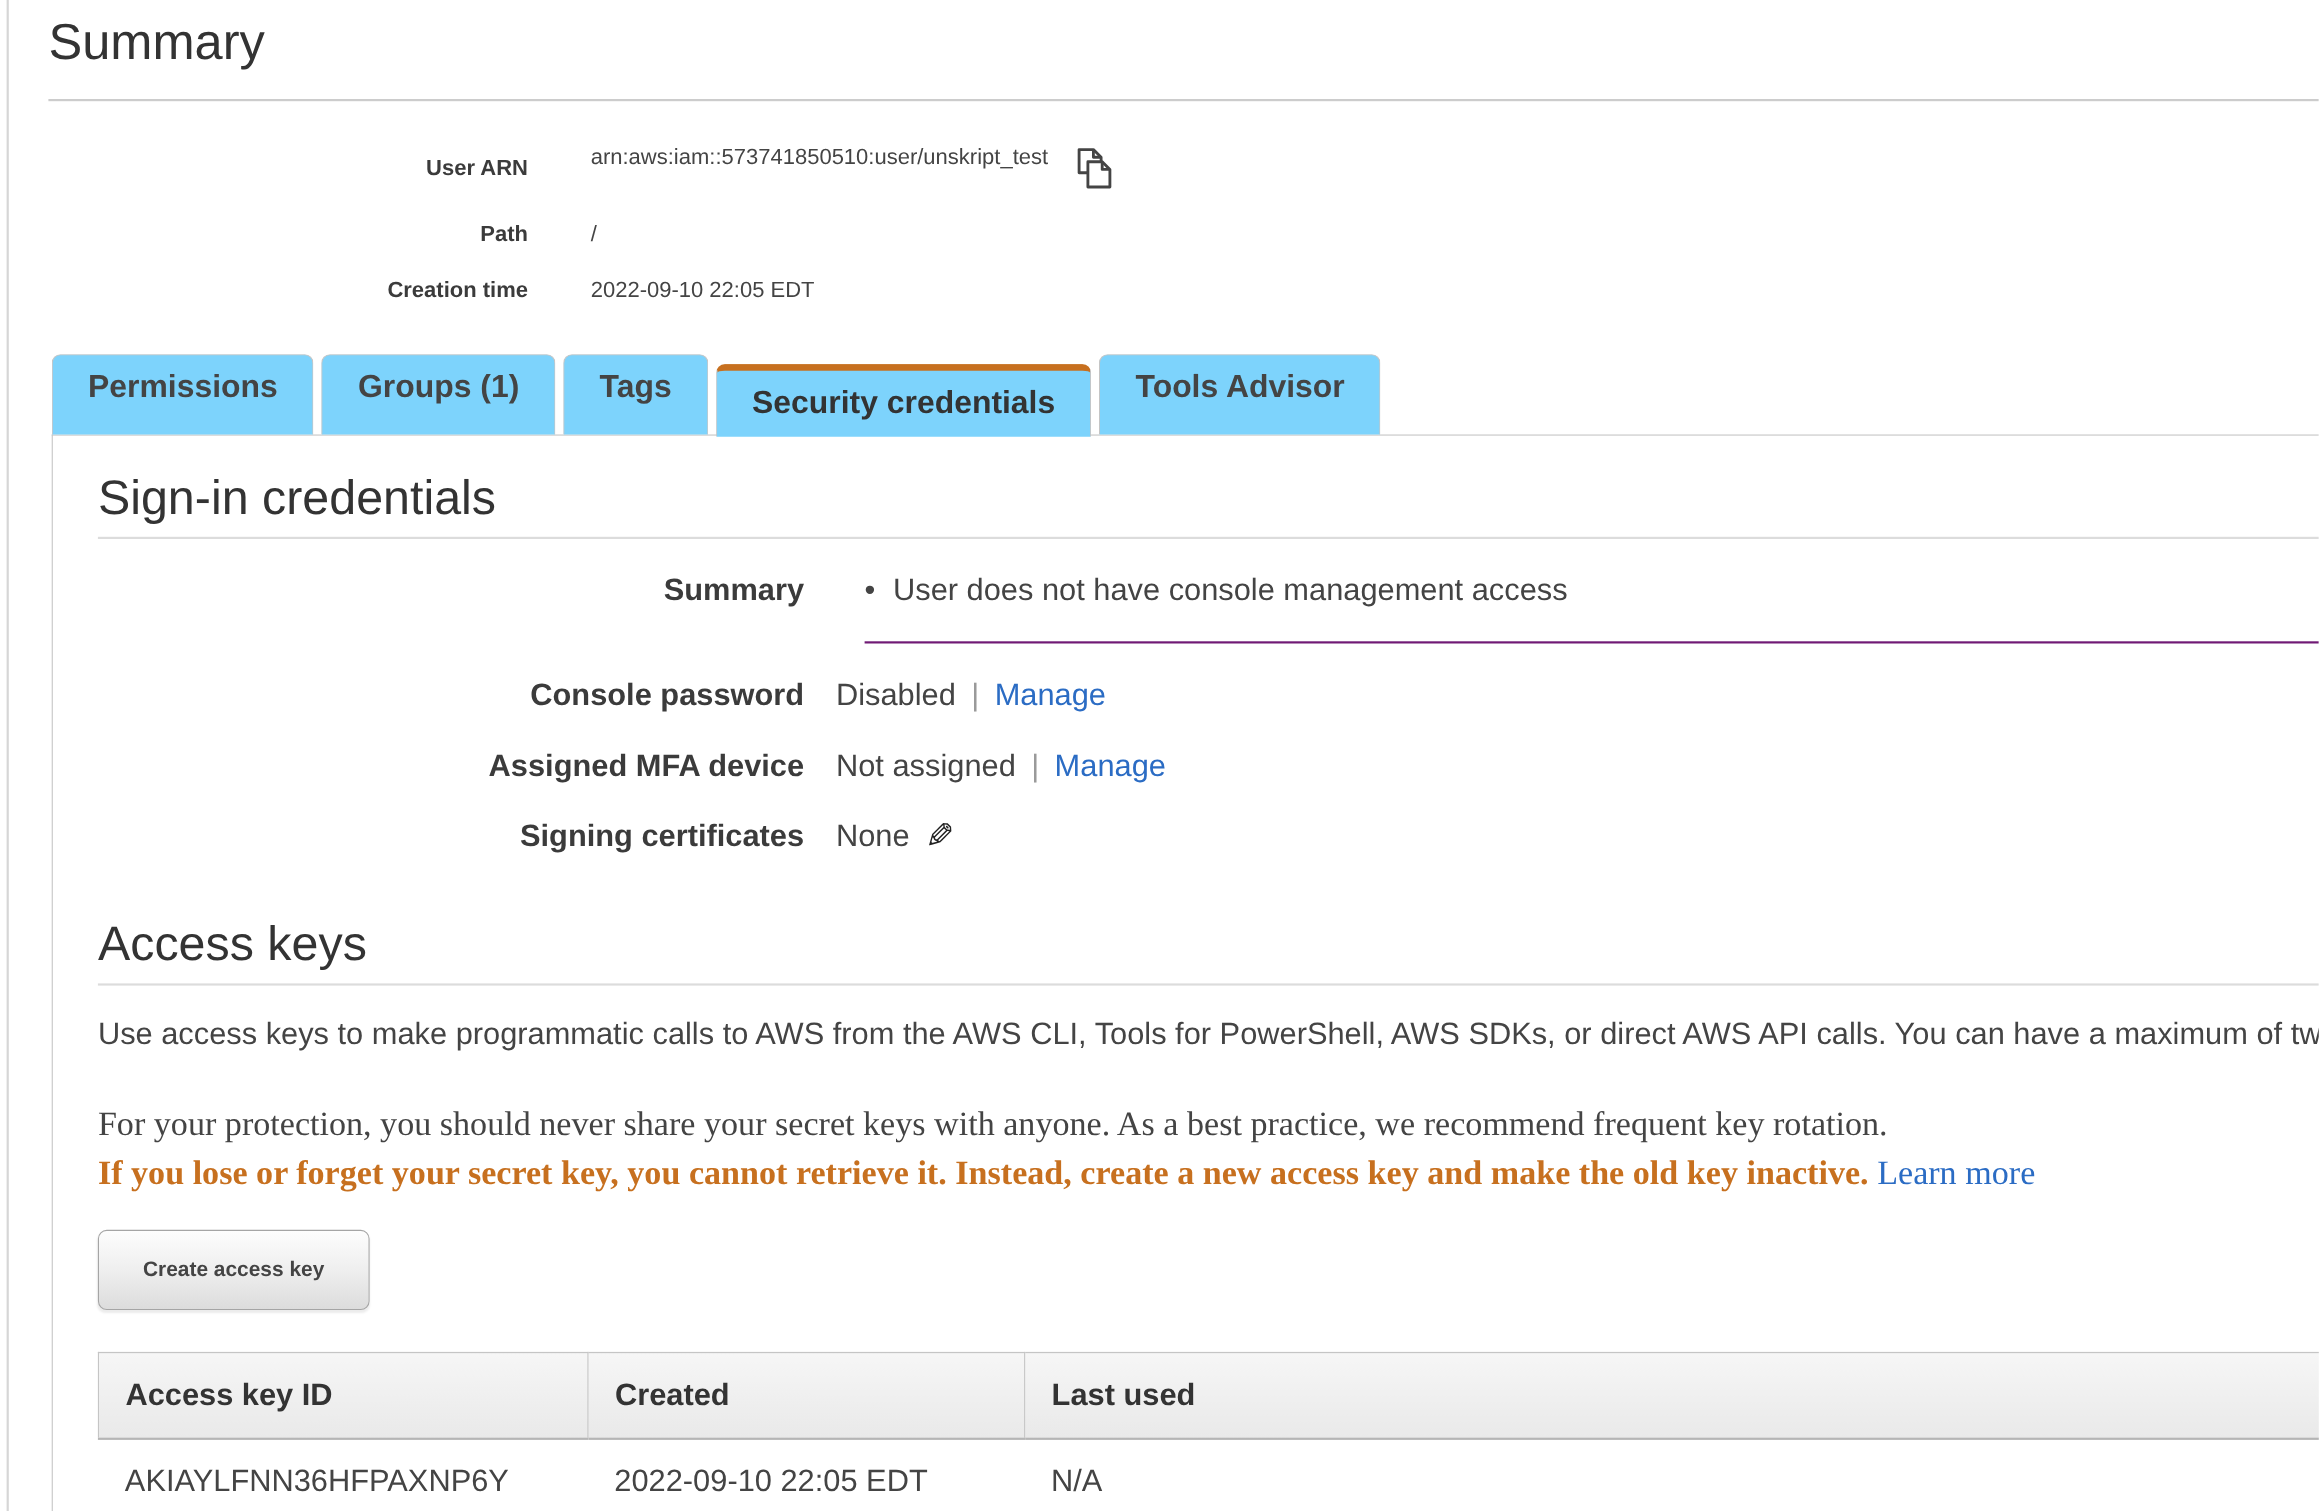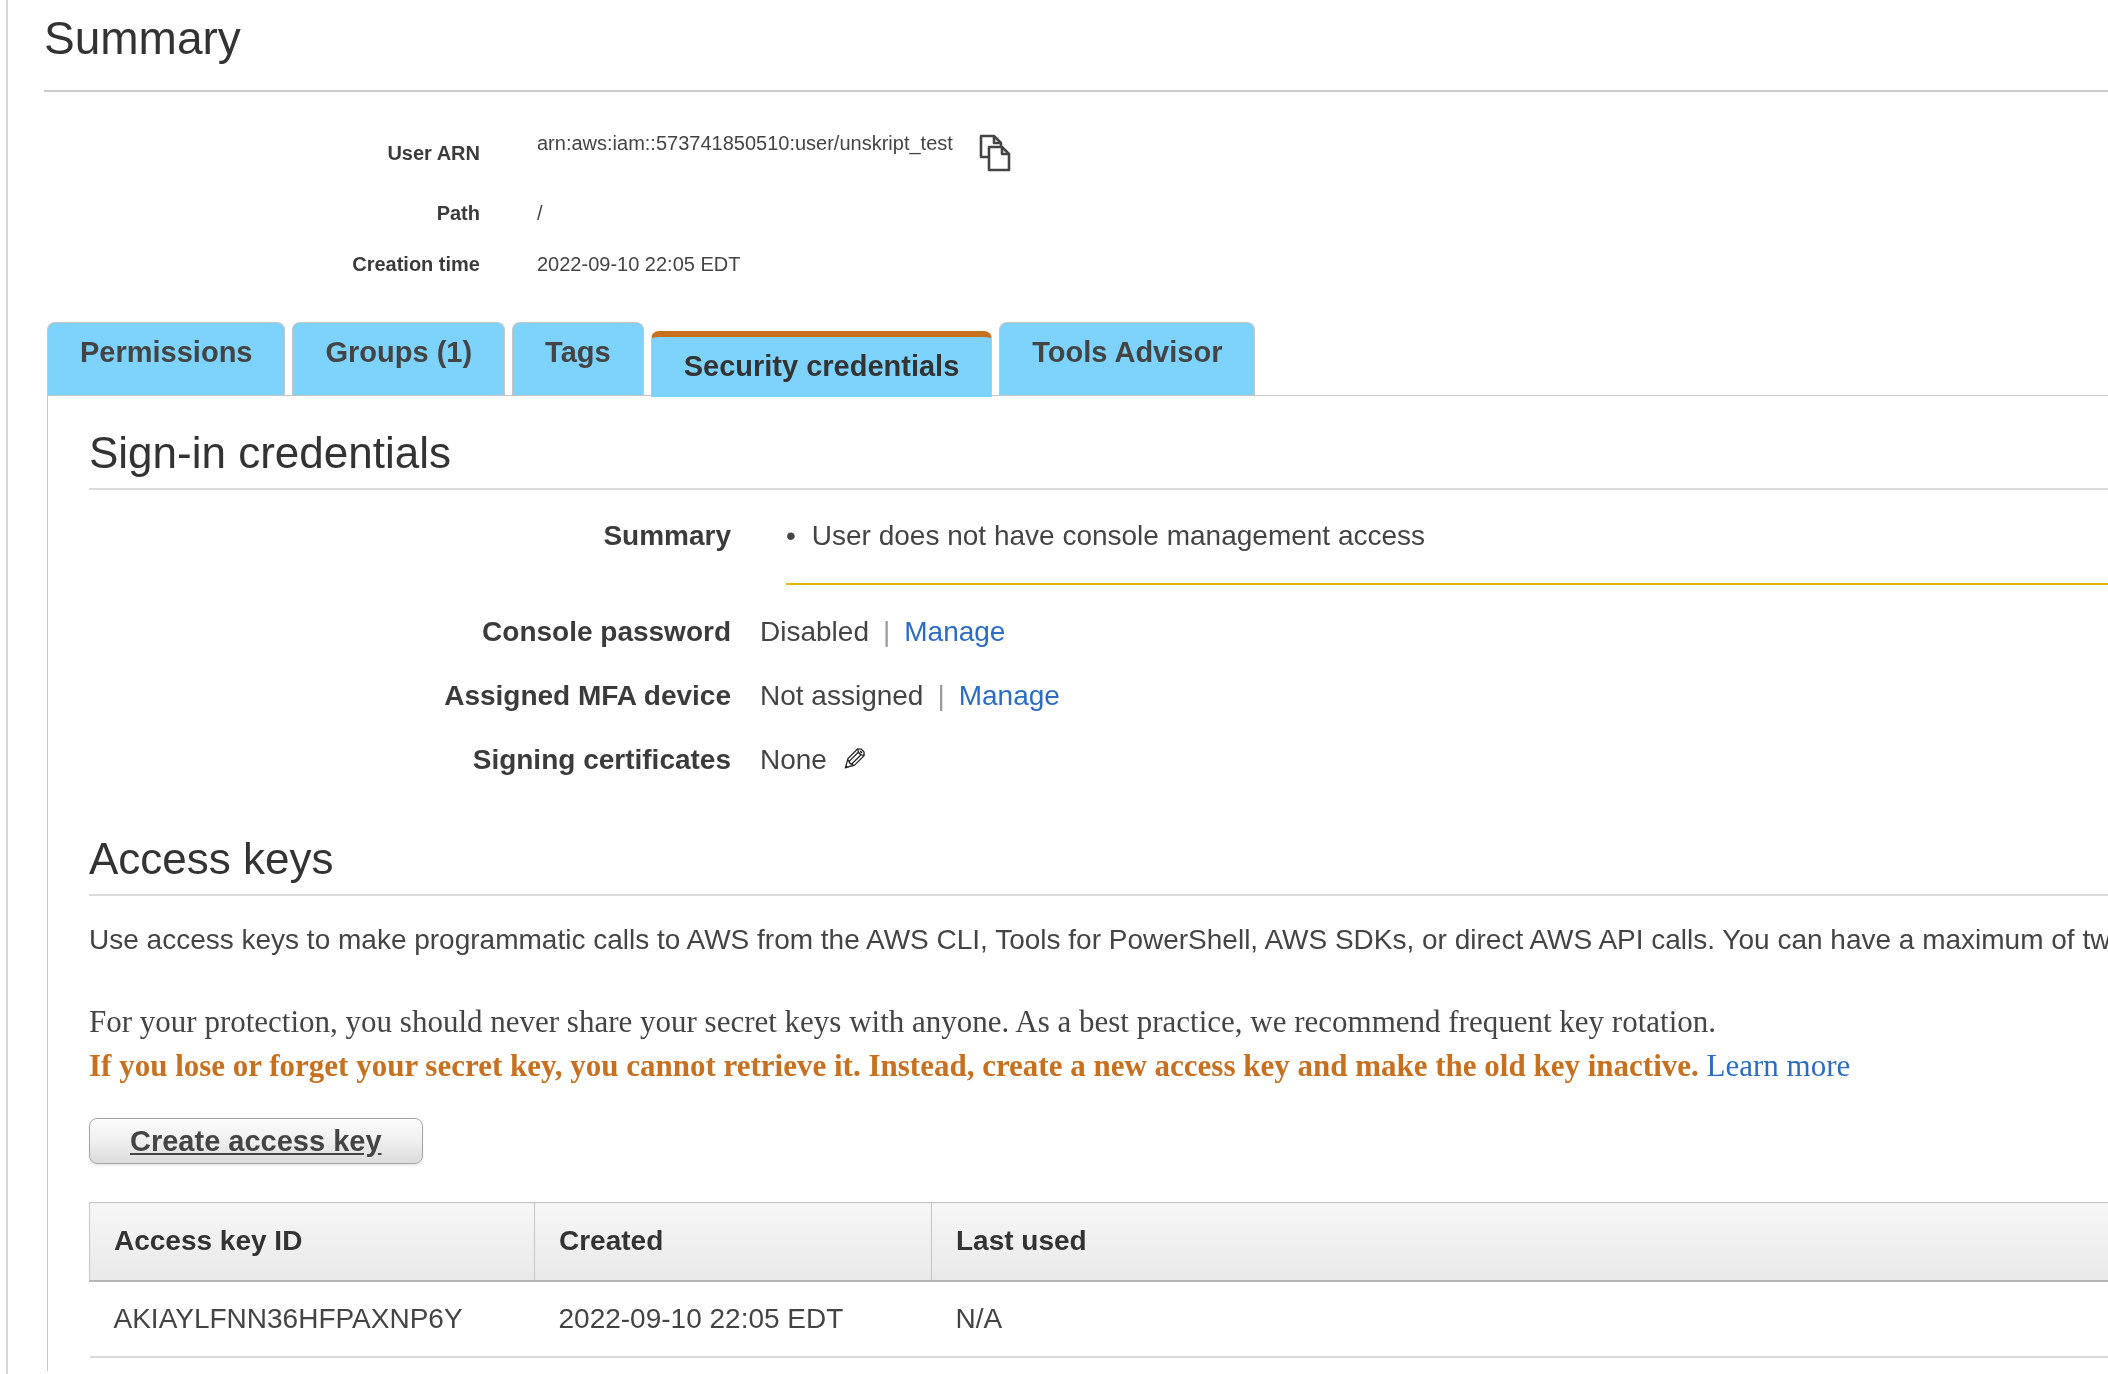--- a/index.html
+++ b/index.html
@@ -103,21 +103,21 @@
     flex: none;
     text-align: right;
     font-weight: 700;
     color: #3b3b3b;
     line-height: 34px;
   }
   .cred-value { margin-left: 29px; line-height: 34px; display: flex; align-items: center; flex: 1; }
   .summary-row { margin-top: 14px; }
   .summary-value-wrap {
     margin-left: 55px; flex: 1;
-    border-bottom: 2px solid #eab308;
+    border-bottom: 2px solid #701a75;
     padding-bottom: 30px;
     line-height: 34px;
   }
   .bullet { margin-right: 16px; }
   .sep { color: #9a9a9a; margin: 0 14px; }
   a.link { color: #2b6cc4; text-decoration: none; cursor: pointer; }
   .pencil-icon {
     display: inline-block;
     transform: scaleX(-1);
     font-size: 32px;
@@ -135,32 +135,31 @@
     white-space: nowrap;
     overflow: hidden;
     width: 2020px;
   }
   .para-group { margin-top: 42px; }
   .para-group .line { font-size: 31px; line-height: 44px; white-space: nowrap; overflow: hidden; width: 2020px; font-family: Liberation Serif, serif; }
   .warn { color: #c7701f; font-weight: 700; }
   .create-btn {
     margin-top: 30px;
     display: inline-block;
-    height: 46px;
+    height: 73px;
     padding: 0 40px;
     font-family: "Liberation Sans", sans-serif;
-    font-size: 29px;
+    font-size: 19px;
     font-weight: 700;
     color: #444;
     background: linear-gradient(#fdfdfd, #ededed 55%, #dcdcdc);
     border: 1px solid #a5a5a5;
     border-radius: 8px;
     box-shadow: 0 2px 2px rgba(0,0,0,0.08);
     cursor: pointer;
-    text-decoration: underline;
   }
   
   .keys-table {
     margin-top: 38px;
     border-collapse: collapse;
     width: 2040px;
     table-layout: fixed;
     font-size: 28px;
   }
   .keys-table th {

